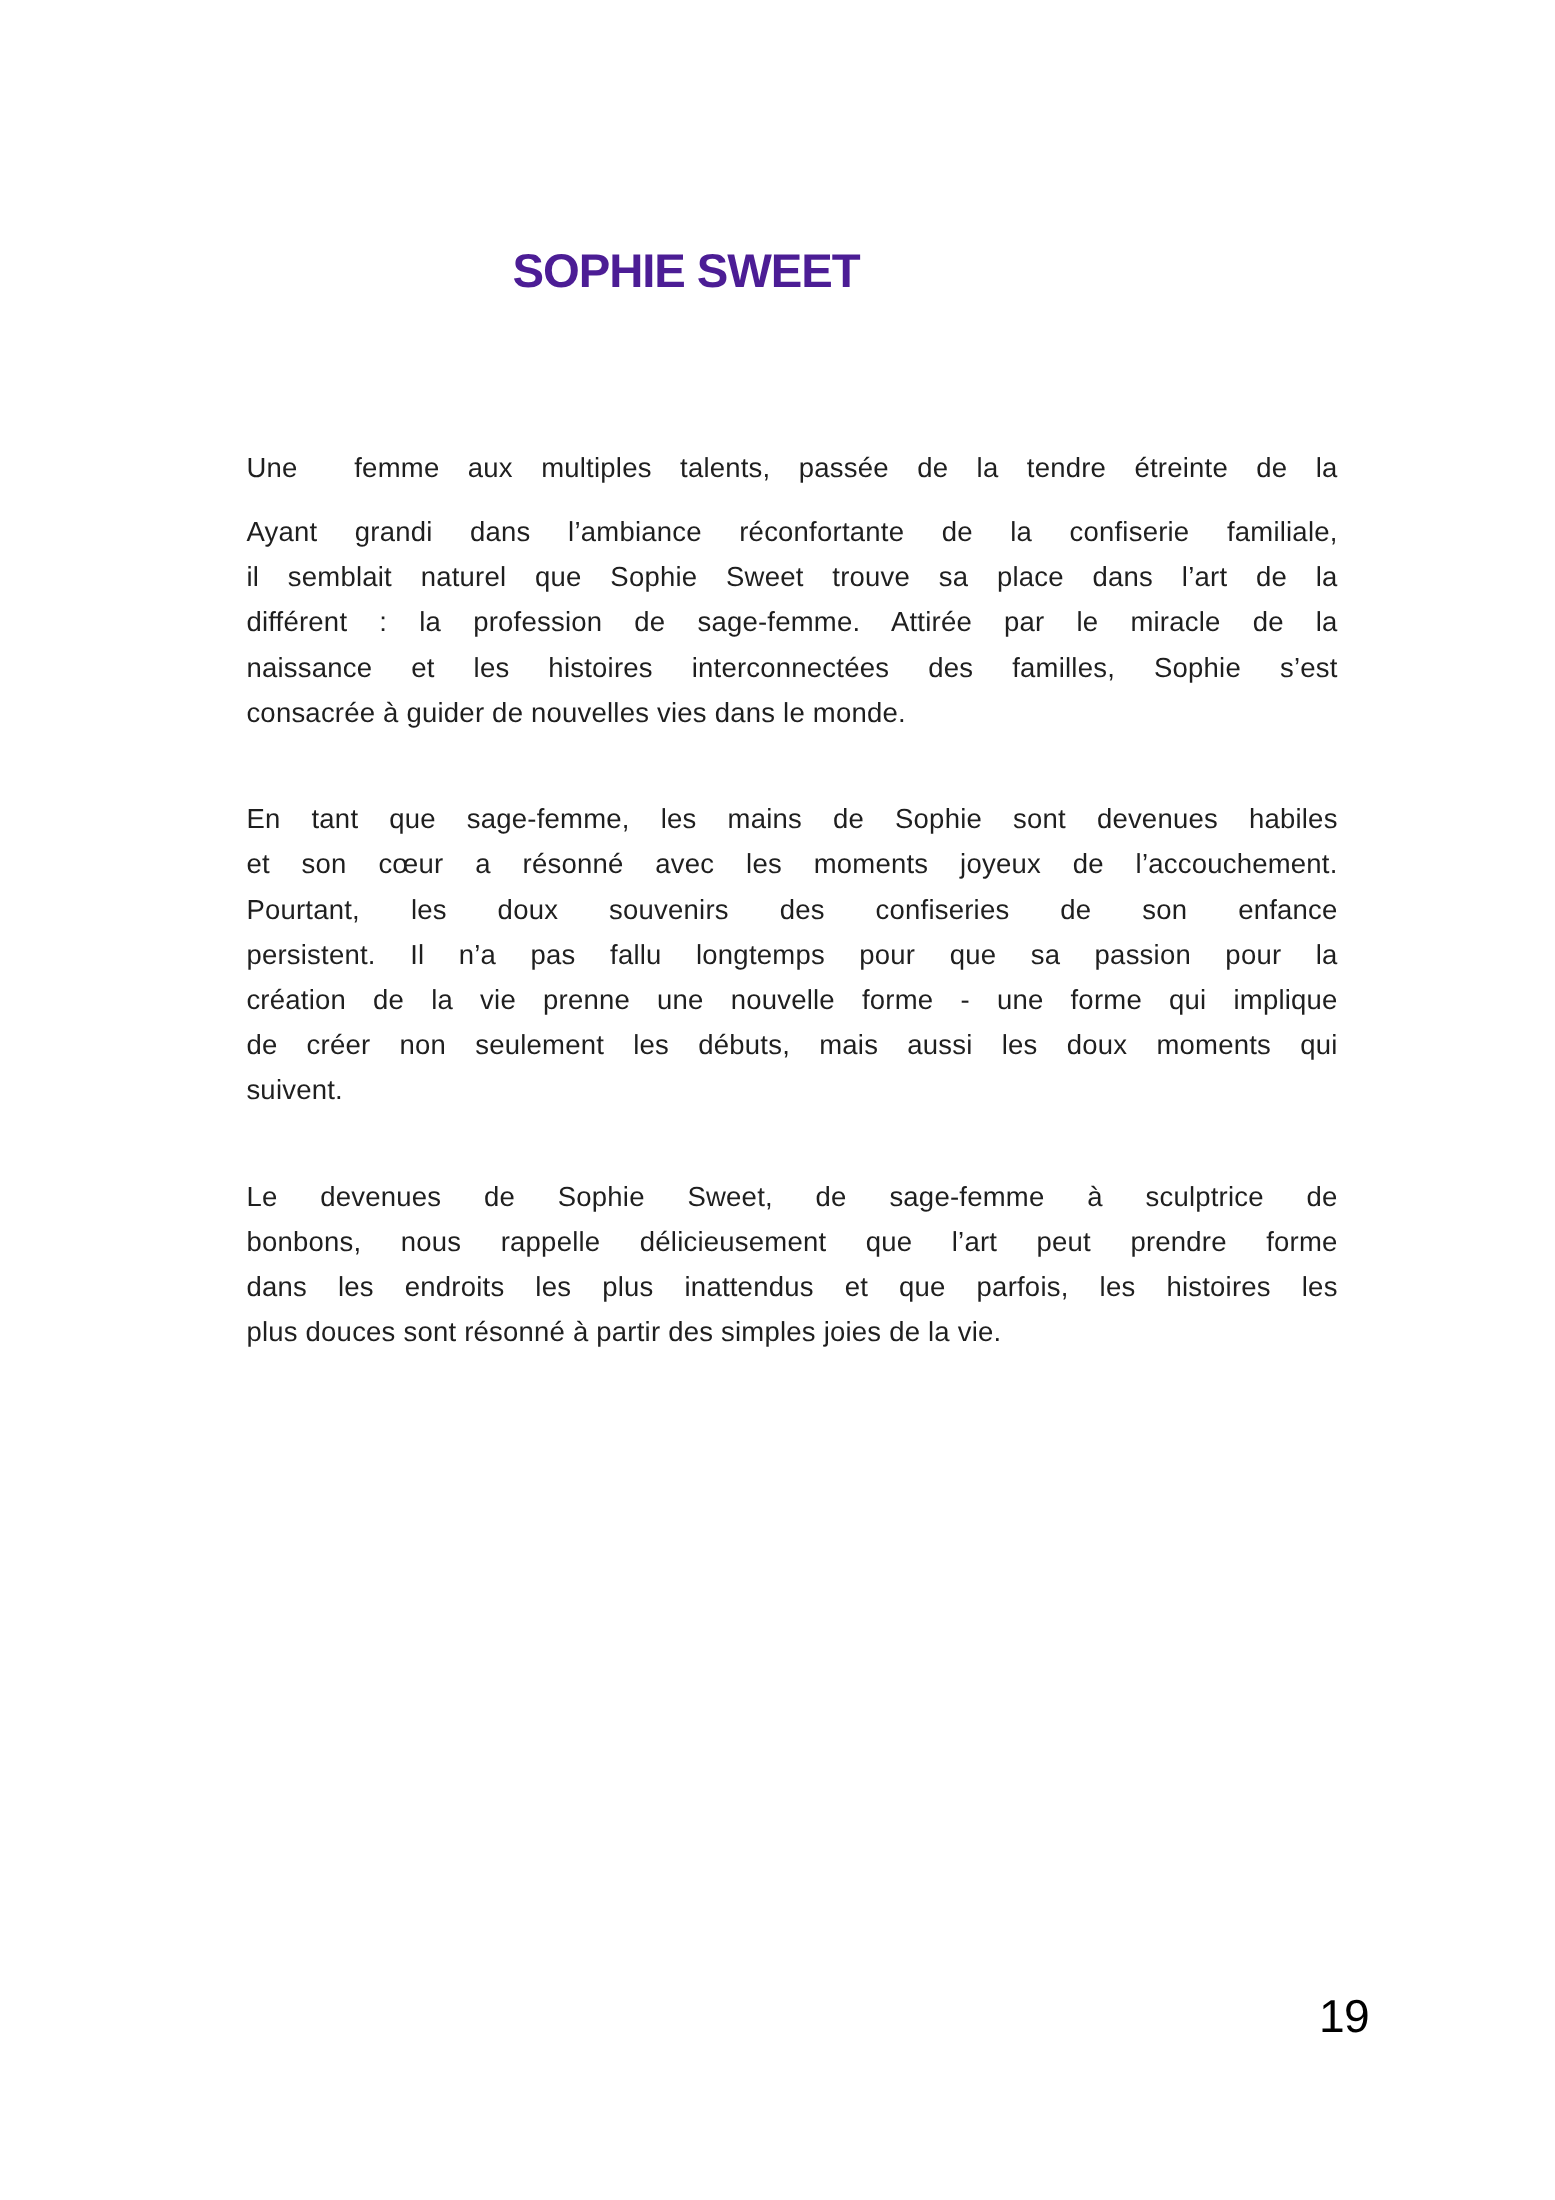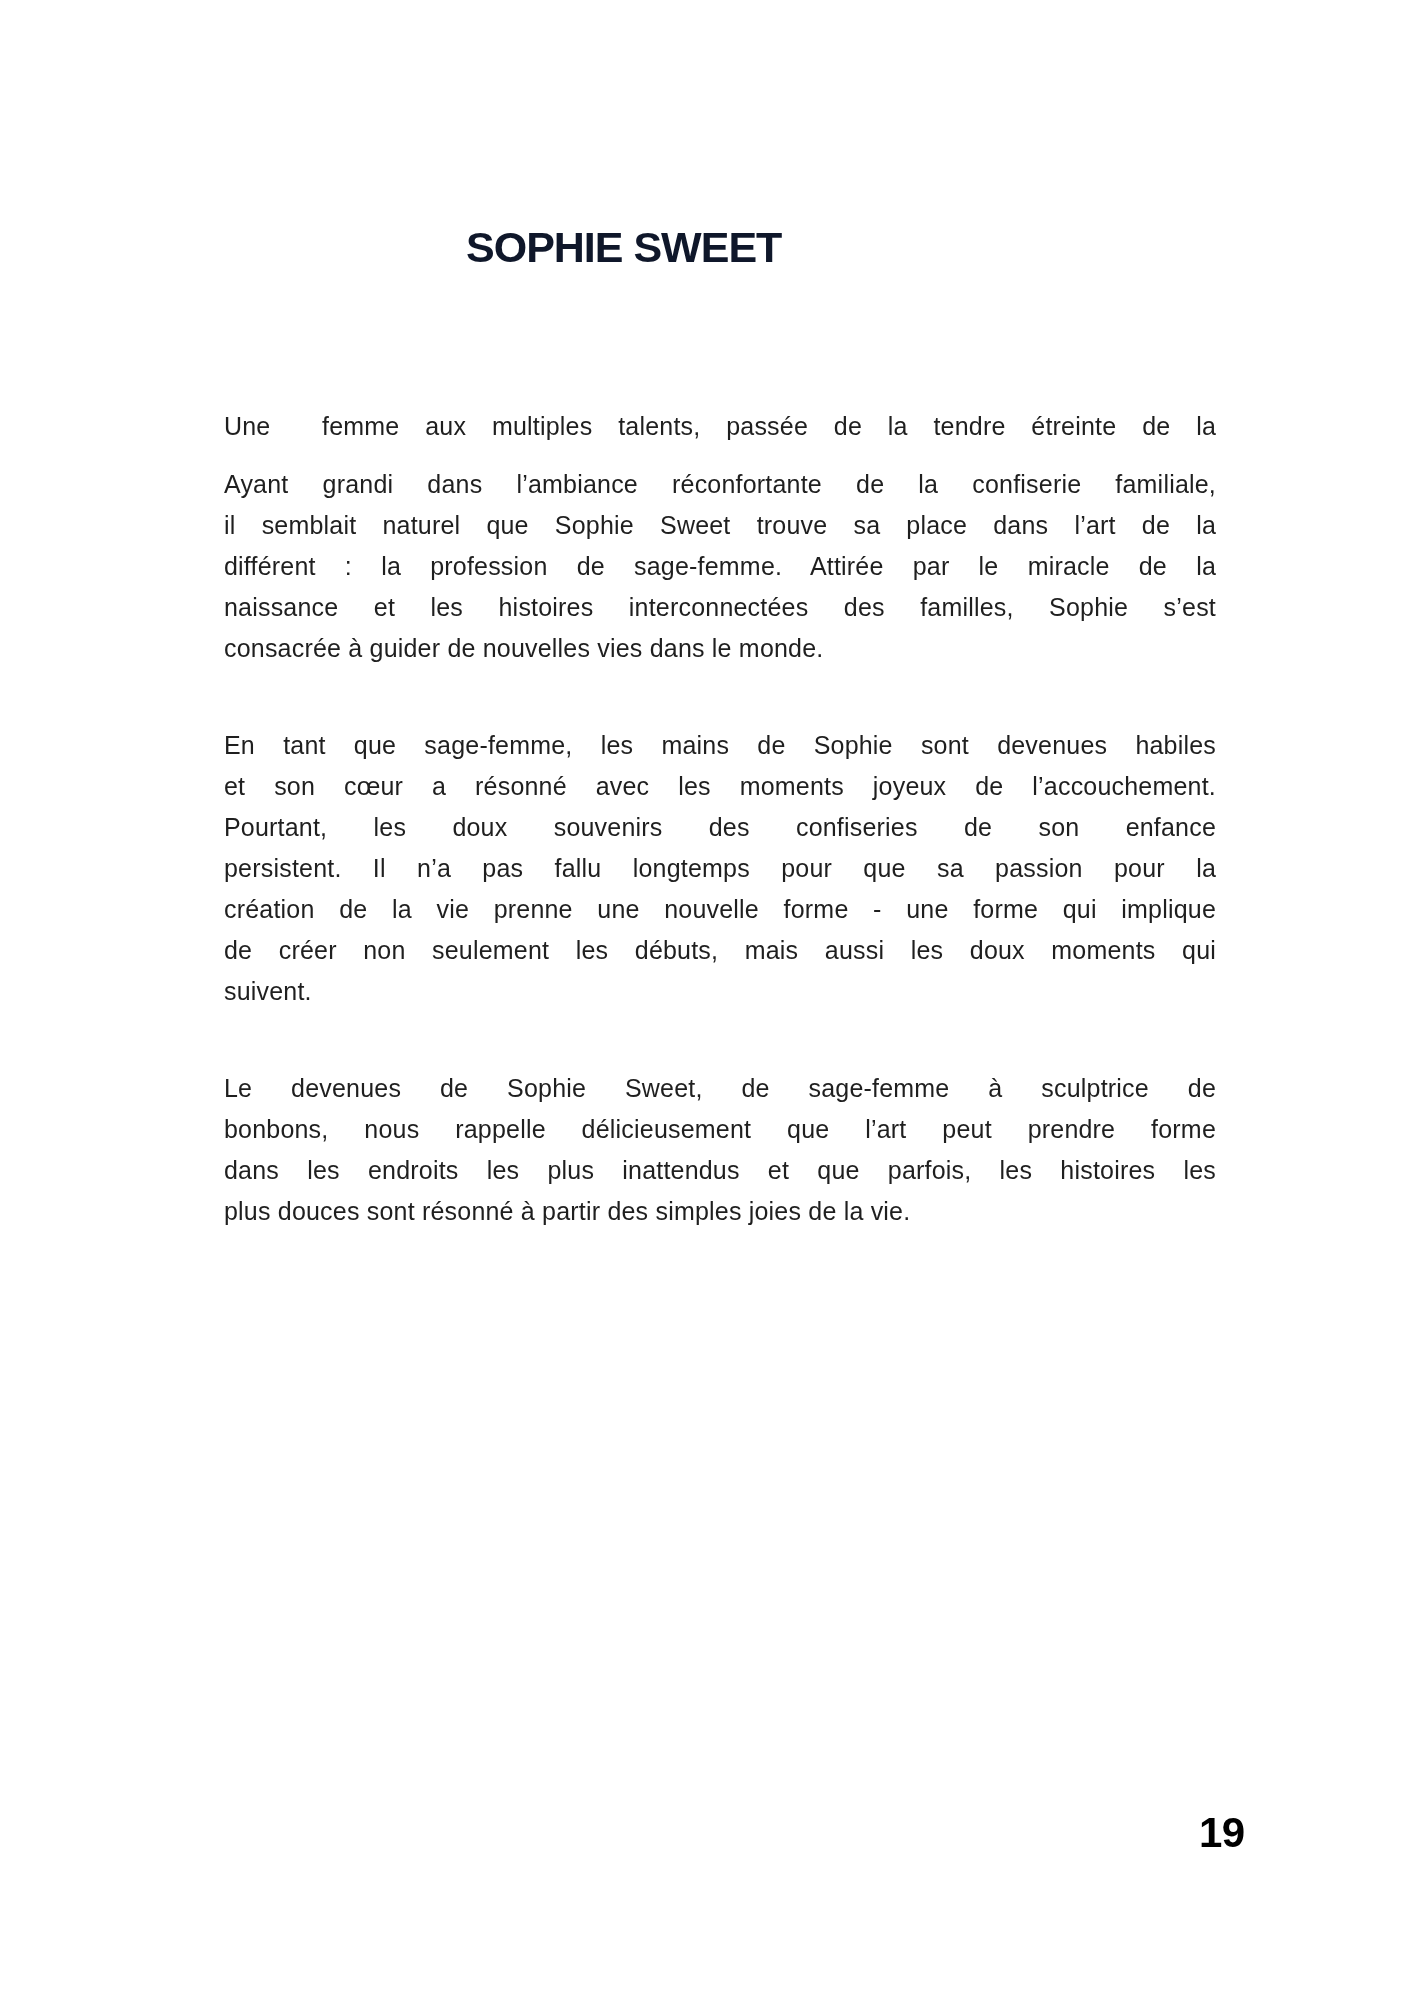--- a/index.html
+++ b/index.html
@@ -16,21 +16,21 @@
     font-family: "Liberation Sans", sans-serif;
   }
   .page-title {
     position: absolute;
     left: 466px;
     top: 197px;
     font-size: 43px;
     line-height: 1;
     font-weight: 900;
     letter-spacing: -1px;
-    color: #0f172a;
+    color: #4c1d95;
     white-space: nowrap;
   }
   .body-text {
     position: absolute;
     left: 207px;
     top: 389px;
     width: 1026px;
     font-size: 25px;
     line-height: 41px;
     font-weight: 400;
@@ -45,21 +45,21 @@
   }
   .line.last {
     text-align-last: left;
   }
   .page-number {
     position: absolute;
     left: 1199px;
     top: 1812px;
     font-size: 42px;
     line-height: 1;
-    font-weight: 700;
+    font-weight: 400;
     letter-spacing: -0.5px;
     color: #000000;
   }
 </style>
 </head>
 <body>
 
 <div class="page">
   <h1 class="page-title">SOPHIE SWEET</h1>
 

